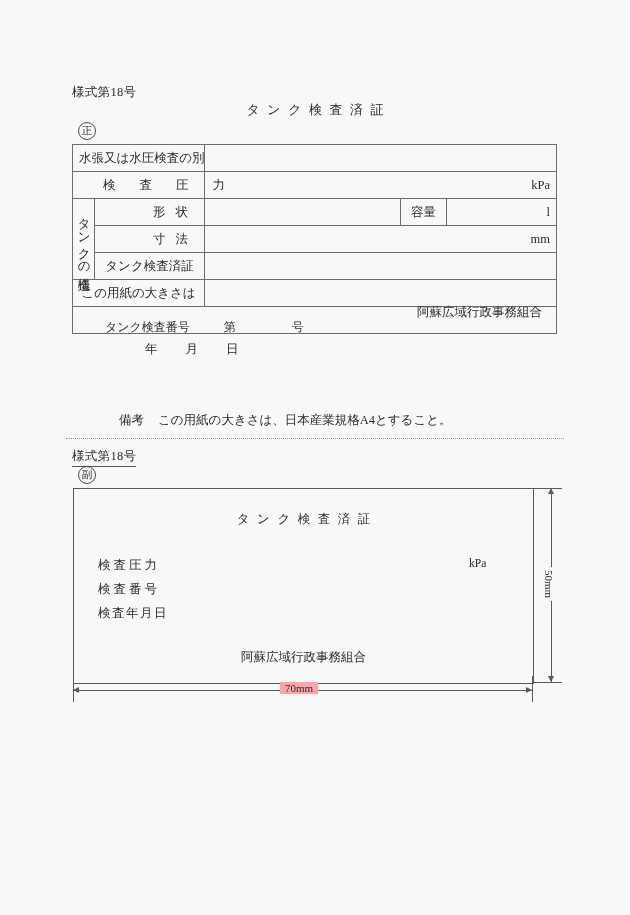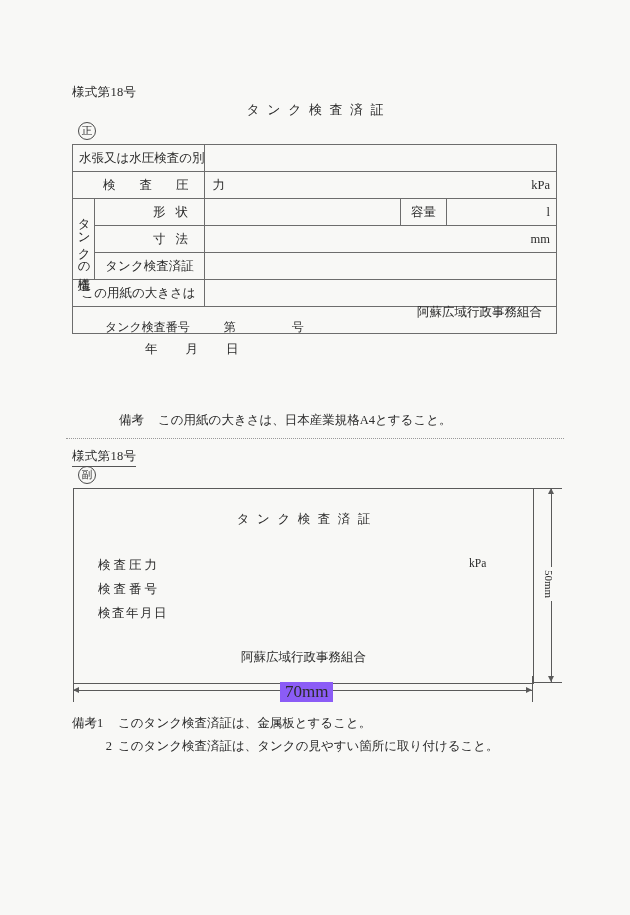--- a/index.html
+++ b/index.html
@@ -302,22 +302,22 @@
     width: 1px;
     height: 26px;
     background: #5a5a5a;
   }
   .dim-h-ext-l { left: 73px; }
   .dim-h-ext-r { left: 532px; }
   .dim-h-label {
     position: absolute;
     left: 280px;
     top: 682px;
-    font-size: 17px;
-    background: #8b5cf6;
+    font-size: 11px;
+    background: #fca5a5;
     padding: 0 5px;
     white-space: nowrap;
   }
 
   .notes-2 {
     position: absolute;
     left: 72px;
     top: 712px;
     font-size: 12.5px;
     line-height: 1.85;
@@ -413,22 +413,14 @@
   <div class="dim-v-ext-top"></div>
   <div class="dim-v-ext-bot"></div>
   <div class="dim-v"></div>
   <div class="dim-v-label">50mm</div>
 
   <div class="dim-h-ext-l"></div>
   <div class="dim-h-ext-r"></div>
   <div class="dim-h"></div>
   <div class="dim-h-label">70mm</div>
 
-  <div class="notes-2">
-    <div class="note-row">
-      <span class="num-col">備考1</span><span>このタンク検査済証は、金属板とすること。</span>
-    </div>
-    <div class="note-row">
-      <span class="num-col indented">2</span><span>このタンク検査済証は、タンクの見やすい箇所に取り付けること。</span>
-    </div>
-  </div>
 
 </div>
 
 </body></html>

